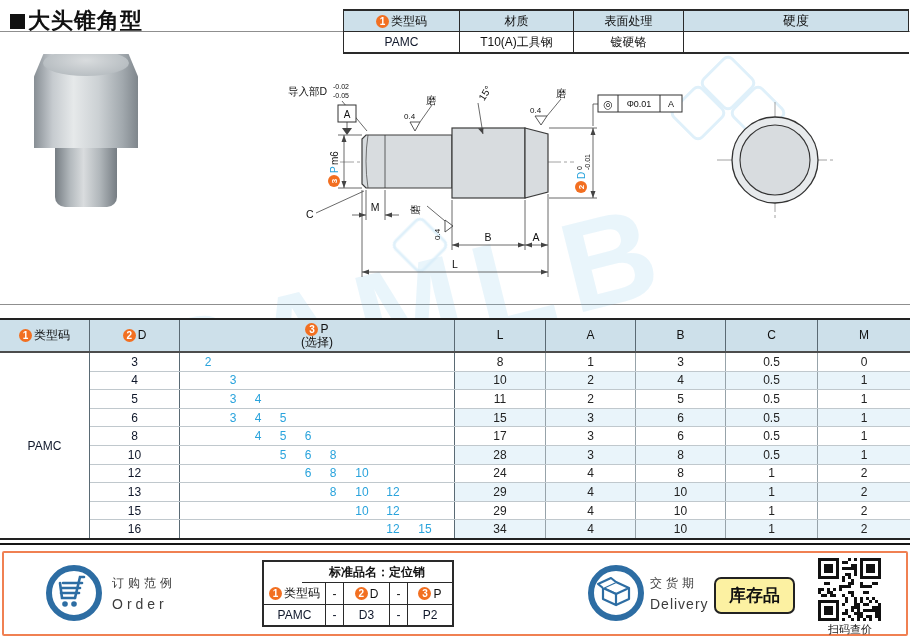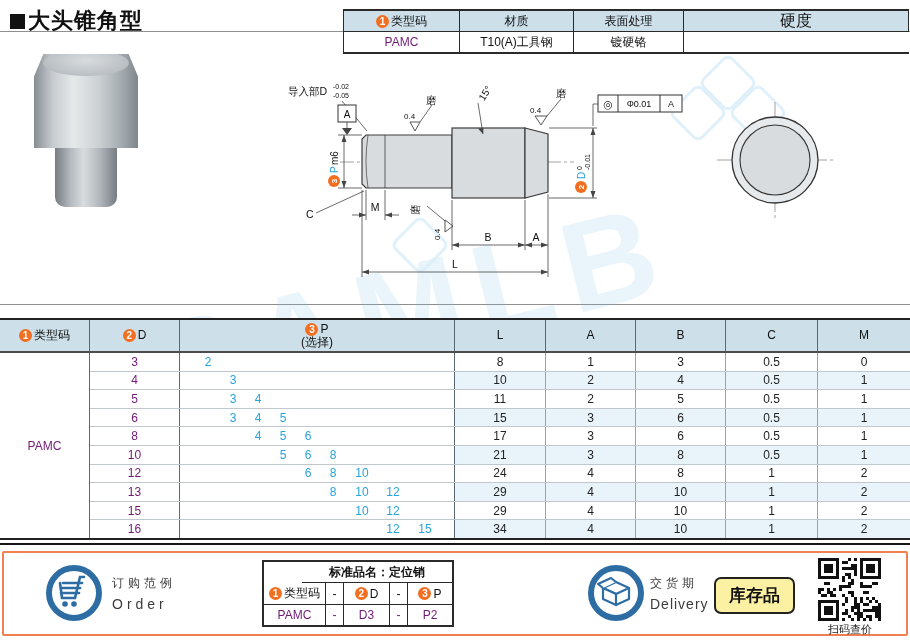--- a/index.html
+++ b/index.html
@@ -13,22 +13,22 @@
   .title-sq { width:15px; height:15px; background:#111; }
   .title-tx { font-size:22px; font-weight:bold; letter-spacing:1px; }
   .hline { position:absolute; left:0; width:910px; height:1px; background:#8f8f8f; }
   
   .spec { position:absolute; left:343px; top:9px; width:566px; background:#fff;
           border-top:2px solid #2a2a2a; border-bottom:2px solid #2a2a2a; font-size:12px; }
   .spec-row { display:flex; }
   .spec-row.hd { background:#cde0ea; border-bottom:1px solid #2a2a2a; }
   .spec-cell { height:20px; display:flex; align-items:center; justify-content:center; border-right:1px solid #2a2a2a; }
   .spec-cell:first-child { border-left:1px solid #2a2a2a; }
-  .sc1{width:117px}.sc2{width:114px}.sc3{width:110px}.sc4{width:225px;font-size:16px}
-  .link { color:#701a75; }
+  .sc1{width:117px}.sc2{width:114px}.sc3{width:110px}.sc4{width:225px;font-size:13px}
+  .link { color:#0f172a; }
   .oc { display:inline-flex; width:13px; height:13px; border-radius:50%; background:#f26f21; color:#fff;
         font-size:10px; font-weight:bold; align-items:center; justify-content:center; margin-right:2px; flex:none; }
   
   .photo { position:absolute; left:26px; top:54px; width:120px; height:162px; }
   .pin-head { width:104px; height:94px; margin:0 auto; position:relative;
     background:linear-gradient(90deg,#878e94 0%,#c6cbcf 18%,#e6e9ea 38%,#ccd1d4 62%,#a2a9ae 85%,#7f868c 100%);
     clip-path:polygon(9% 0,91% 0,100% 24%,100% 100%,0 100%,0 24%); }
   .pin-head::before { content:""; position:absolute; left:9%; top:-4px; width:82%; height:26px; border-radius:50%;
     background:radial-gradient(ellipse at 50% 40%, #d9dcde 0%, #b9bfc3 70%, #9aa1a6 100%); }
   .pin-shaft { width:62px; height:60px; margin:-1px auto 0; border-radius:0 0 10px 10px;
@@ -329,21 +329,21 @@
           <div class="mt-cell v-cell vc">0.5</div>
           <div class="mt-cell v-cell vm">1</div>
         </div>
         <div class="mt-row">
           <div class="mt-cell d-cell link">10</div>
           <div class="mt-cell p-cell">
             <span class="p-val" style="left: 103px;">5</span>
             <span class="p-val" style="left: 128px;">6</span>
             <span class="p-val" style="left: 153px;">8</span>
           </div>
-          <div class="mt-cell v-cell vl alt">21</div>
+          <div class="mt-cell v-cell vl alt">28</div>
           <div class="mt-cell v-cell va alt">3</div>
           <div class="mt-cell v-cell vb alt">8</div>
           <div class="mt-cell v-cell vc alt">0.5</div>
           <div class="mt-cell v-cell vm alt">1</div>
         </div>
         <div class="mt-row">
           <div class="mt-cell d-cell link">12</div>
           <div class="mt-cell p-cell">
             <span class="p-val" style="left: 128px;">6</span>
             <span class="p-val" style="left: 153px;">8</span>

